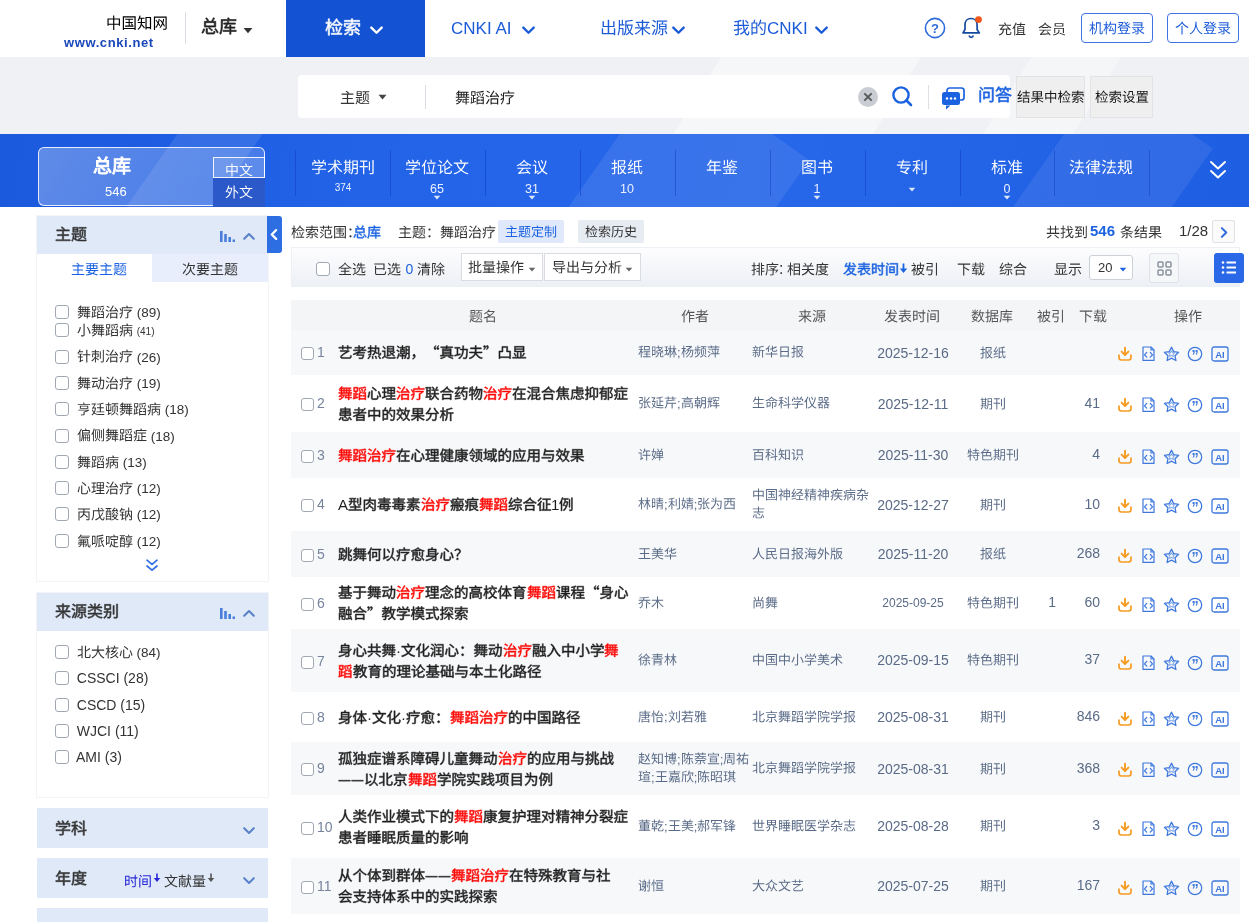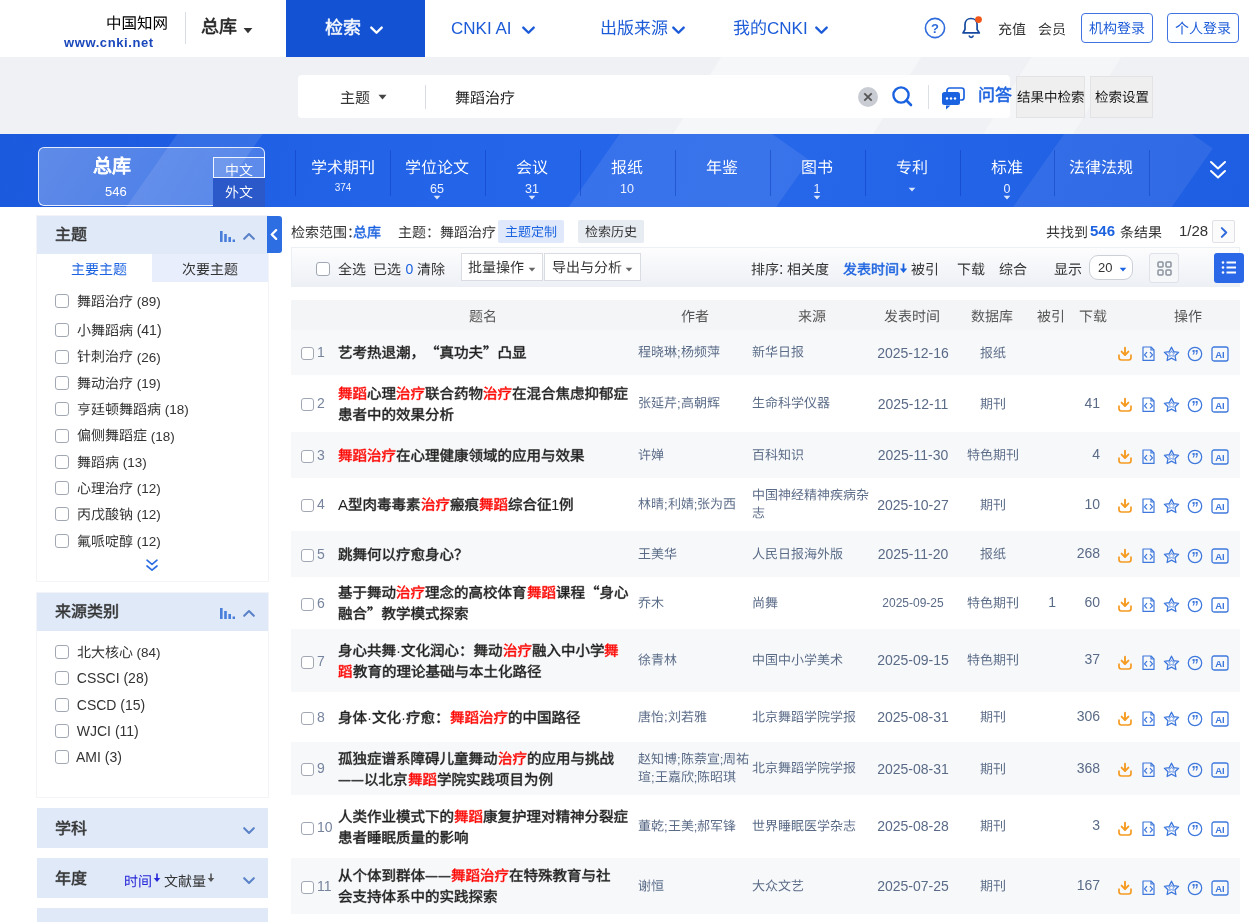--- a/index.html
+++ b/index.html
@@ -655,32 +655,32 @@
         <use href="#u8981" x="200"></use>
         <use href="#u4e3b" x="400"></use>
         <use href="#u9898" x="600"></use>
       </svg></div>
     <div class="ab nowrap" style="left:182px;top:260px;color:#333"><svg class="t" style="width:56.0px;height:14px" viewBox="0 0 800 200">
         <use href="#u6b21"></use>
         <use href="#u8981" x="200"></use>
         <use href="#u4e3b" x="400"></use>
         <use href="#u9898" x="600"></use>
       </svg></div>
-    <div class="srow nowrap" style="top:293px"><span class="cbx"></span>&nbsp; <svg class="t" style="width:56.0px;height:14px" viewBox="0 0 800 200">
+    <div class="srow nowrap" style="top:304px"><span class="cbx"></span>&nbsp; <svg class="t" style="width:56.0px;height:14px" viewBox="0 0 800 200">
         <use href="#u821e"></use>
         <use href="#u8e48" x="200"></use>
         <use href="#u6cbb" x="400"></use>
         <use href="#u7597" x="600"></use>
       </svg> <span style="font-size:13.5px">(89)</span></div>
     <div class="srow nowrap" style="top:322.3px"><span class="cbx"></span>&nbsp; <svg class="t" style="width:56.0px;height:14px" viewBox="0 0 800 200">
         <use href="#u5c0f"></use>
         <use href="#u821e" x="200"></use>
         <use href="#u8e48" x="400"></use>
         <use href="#u75c5" x="600"></use>
-      </svg> <span style="font-size:14px">(41)</span></div>
+      </svg> <span style="font-size:10px">(41)</span></div>
     <div class="srow nowrap" style="top:348.6px"><span class="cbx"></span>&nbsp; <svg class="t" style="width:56.0px;height:14px" viewBox="0 0 800 200">
         <use href="#u9488"></use>
         <use href="#u523a" x="200"></use>
         <use href="#u6cbb" x="400"></use>
         <use href="#u7597" x="600"></use>
       </svg> <span style="font-size:13.5px">(26)</span></div>
     <div class="srow nowrap" style="top:374.90000000000003px"><span class="cbx"></span>&nbsp; <svg class="t" style="width:56.0px;height:14px" viewBox="0 0 800 200">
         <use href="#u821e"></use>
         <use href="#u52a8" x="200"></use>
         <use href="#u6cbb" x="400"></use>
@@ -912,21 +912,21 @@
         <use href="#u8f7d" x="200"></use>
       </svg></div>
     <div class="ab nowrap" style="left:999px;top:260px;color:#333"><svg class="t" style="width:28.0px;height:14px" viewBox="0 0 400 200">
         <use href="#u7efc"></use>
         <use href="#u5408" x="200"></use>
       </svg></div>
     <div class="ab nowrap" style="left:1054px;top:260px;color:#333"><svg class="t" style="width:28.0px;height:14px" viewBox="0 0 400 200">
         <use href="#u663e"></use>
         <use href="#u793a" x="200"></use>
       </svg></div>
-    <div class="ab" style="left:1089px;top:255px;width:44px;height:25px;border:1px solid #ccd0d7;border-radius:9px;background:#fff;color:#333;font-size:13px;line-height:23px;padding-left:8px">20 <span style="margin-left:3px"><svg width="8" height="5" viewBox="0 0 9 6">
+    <div class="ab" style="left:1089px;top:255px;width:44px;height:25px;border:1px solid #ccd0d7;border-radius:3px;background:#fff;color:#333;font-size:13px;line-height:23px;padding-left:8px">20 <span style="margin-left:3px"><svg width="8" height="5" viewBox="0 0 9 6">
           <path d="M0.5 0.8h8L4.5 5.4z" fill="#1b62e0"></path>
         </svg></span></div>
     <div class="ab bk" style="left:1149px;top:253px;width:30px;height:30px;border:1px solid #dfe2e8;border-radius:3px;background:#f6f7f9;padding-top:7px">
 <svg width="15" height="15" viewBox="0 0 15 15" fill="none" stroke="#8a929e" stroke-width="1.5">
 <rect x="1" y="1" width="5" height="5" rx="1"></rect>
         <rect x="9" y="1" width="5" height="5" rx="1"></rect>
 <rect x="1" y="9" width="5" height="5" rx="1"></rect>
         <rect x="9" y="9" width="5" height="5" rx="1"></rect>
       </svg>
     </div>
@@ -1244,21 +1244,21 @@
             <use href="#u7cbe" x="800"></use>
             <use href="#u795e" x="1000"></use>
             <use href="#u75be" x="1200"></use>
             <use href="#u75c5" x="1400"></use>
             <use href="#u6742" x="1600"></use>
           </svg></div>
         <div class="nowrap"><svg class="t" style="width:13.0px;height:13px" viewBox="0 0 200 200">
             <use href="#u5fd7"></use>
           </svg></div>
       </div>
-      <div class="meta nowrap" style="left:582px;top:18px;width:80px;text-align:center;font-size:14px">2025-10-27</div>
+      <div class="meta nowrap" style="left:582px;top:18px;width:80px;text-align:center;font-size:14px">2025-12-27</div>
       <div class="meta nowrap" style="left:659px;top:18px;width:85px;text-align:center"><svg class="t" style="width:26.0px;height:13px" viewBox="0 0 400 200">
           <use href="#u671f"></use>
           <use href="#u520a" x="200"></use>
         </svg></div>
       <div class="num" style="left:769px;top:18px;width:40px">10</div>
       <div class="icr" style="left:826px;top:18px"><span style="margin-right:8px"><svg class="ic" width="16" height="16" viewBox="0 0 16 16" fill="none" stroke="#F59B22" stroke-width="1.9" stroke-linecap="round" stroke-linejoin="round">
             <path d="M8 1.6v7"></path>
             <path d="M4.6 5.6 8 9l3.4-3.4"></path>
             <path d="M2 9.2v2.6c0 1.4 1 2.2 2.4 2.2h7.2c1.4 0 2.4-.8 2.4-2.2V9.2" stroke-width="1.7"></path>
           </svg></span><span style="margin-right:7px"><svg class="ic" width="15" height="16" viewBox="0 0 15 16" fill="none" stroke="#3e78dd" stroke-width="1.2">
@@ -1556,21 +1556,21 @@
             <use href="#u9662" x="1000"></use>
             <use href="#u5b66" x="1200"></use>
             <use href="#u62a5" x="1400"></use>
           </svg></div>
       </div>
       <div class="meta nowrap" style="left:582px;top:16px;width:80px;text-align:center;font-size:14px">2025-08-31</div>
       <div class="meta nowrap" style="left:659px;top:16px;width:85px;text-align:center"><svg class="t" style="width:26.0px;height:13px" viewBox="0 0 400 200">
           <use href="#u671f"></use>
           <use href="#u520a" x="200"></use>
         </svg></div>
-      <div class="num" style="left:769px;top:16px;width:40px">306</div>
+      <div class="num" style="left:769px;top:16px;width:40px">846</div>
       <div class="icr" style="left:826px;top:17px"><span style="margin-right:8px"><svg class="ic" width="16" height="16" viewBox="0 0 16 16" fill="none" stroke="#F59B22" stroke-width="1.9" stroke-linecap="round" stroke-linejoin="round">
             <path d="M8 1.6v7"></path>
             <path d="M4.6 5.6 8 9l3.4-3.4"></path>
             <path d="M2 9.2v2.6c0 1.4 1 2.2 2.4 2.2h7.2c1.4 0 2.4-.8 2.4-2.2V9.2" stroke-width="1.7"></path>
           </svg></span><span style="margin-right:7px"><svg class="ic" width="15" height="16" viewBox="0 0 15 16" fill="none" stroke="#3e78dd" stroke-width="1.2">
             <path d="M2 1h8l3 3v10.4H2z" stroke-linejoin="round"></path>
             <path d="M10 1v3h3" stroke-linejoin="round"></path>
             <path d="M5.7 6.4 3.5 8.8l2.2 2.4M9.3 6.4l2.2 2.4-2.2 2.4" stroke-linecap="round" stroke-linejoin="round" stroke-width="1.25"></path>
           </svg></span><span style="margin-right:7px"><svg class="ic" width="17" height="16" viewBox="0 0 17 16" fill="none" stroke="#3e78dd">
             <path d="M8.5 1.2 10.7 5.6 15.6 6.3 12 9.7 12.9 14.5 8.5 12.2 4.1 14.5 5 9.7 1.4 6.3 6.3 5.6z" stroke-width="1.3" stroke-linejoin="round"></path>

